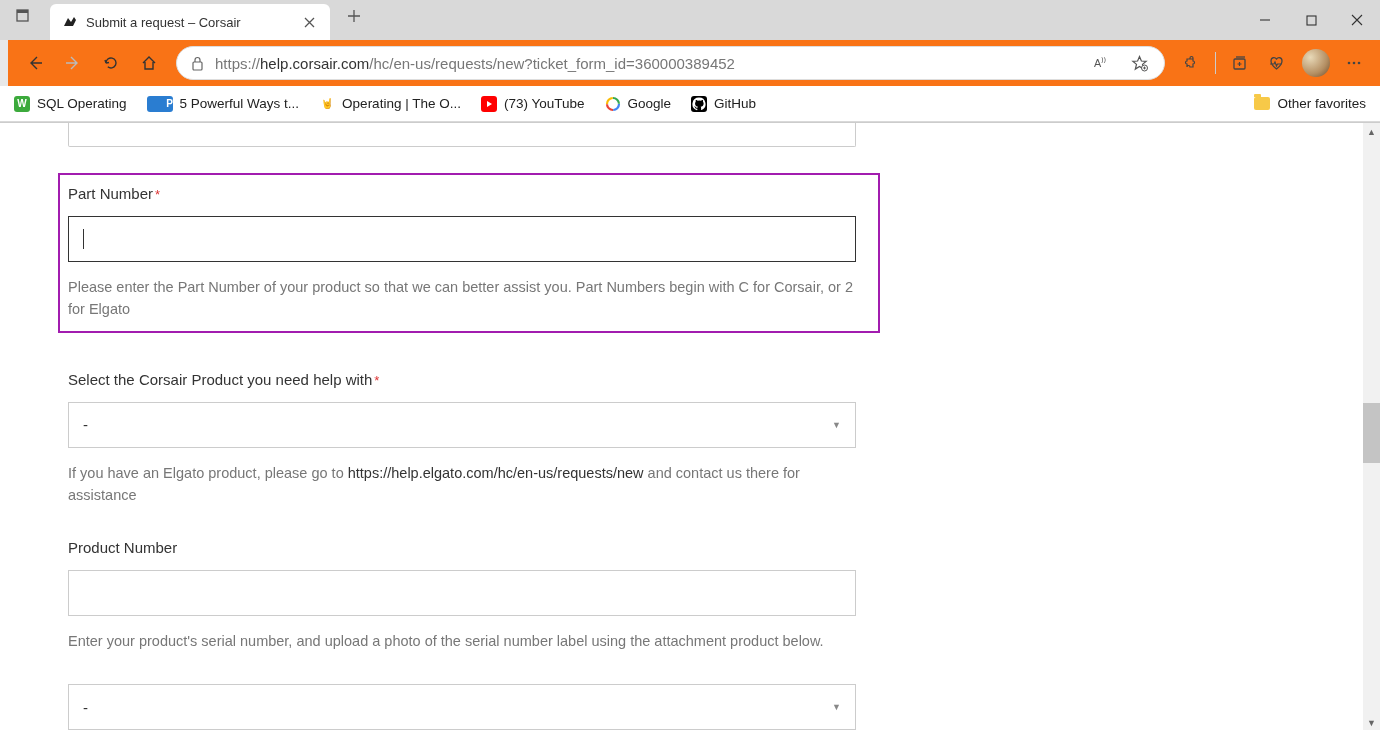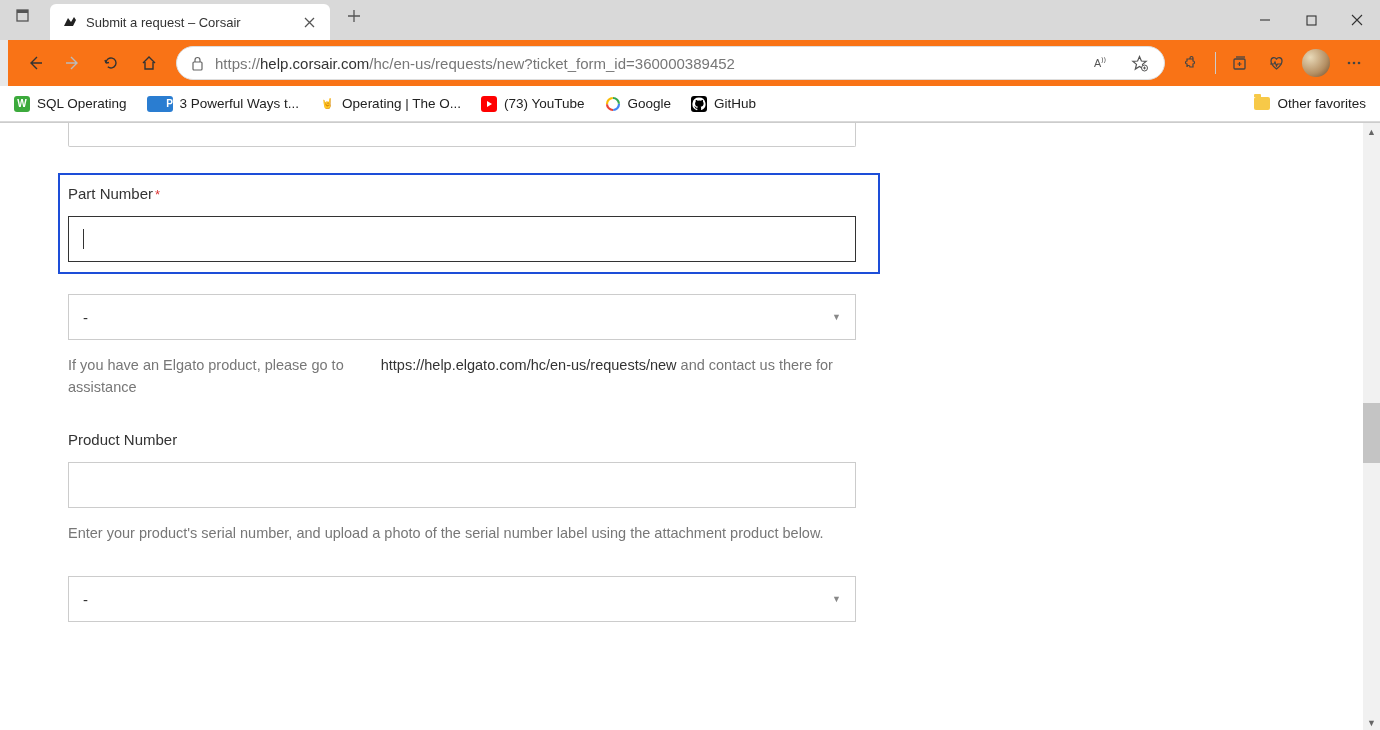--- a/index.html
+++ b/index.html
@@ -234,24 +234,24 @@
   .prev-input {
     width: 788px;
     height: 24px;
     border: 1px solid #ccc;
     border-top: none;
     border-radius: 0 0 2px 2px;
     margin-bottom: 26px;
   }
 
   .highlight-box {
-    border: 2px solid #1d4ed8;
+    border: 2px solid #a21caf;
     padding: 10px 8px 10px 8px;
     margin-left: -10px;
-    margin-bottom: 20px;
+    margin-bottom: 38px;
     width: 822px;
   }
 
   .form-label {
     font-size: 15px;
     color: #333;
     margin-bottom: 14px;
     display: block;
   }
   .req-star { color: #d33; margin-left: 2px; font-size: 13px; }
@@ -267,21 +267,21 @@
   }
   .text-input.light-border { border: 1px solid #ccc; }
 
   .help-text {
     font-size: 14.5px;
     color: #777;
     line-height: 1.55;
     margin-top: 14px;
     width: 790px;
   }
-  .help-text .link { color: #333; margin-left: 33px; }
+  .help-text .link { color: #333; }
 
   .form-group {
     margin-bottom: 32px;
   }
 
   .select-box {
     width: 788px;
     height: 46px;
     border: 1px solid #ccc;
     display: flex;
@@ -437,21 +437,21 @@
     </div>
   </div>
 
   <div class="bookmarks-bar">
     <div class="bookmark">
       <span class="bm-ico bm-w3">W</span>
       <span>SQL Operating</span>
     </div>
     <div class="bookmark">
       <span class="bm-ico bm-pt">PT</span>
-      <span>3 Powerful Ways t...</span>
+      <span>5 Powerful Ways t...</span>
     </div>
     <div class="bookmark">
       <span class="bm-ico bm-dash" style="background:none;">🤘</span>
       <span>Operating | The O...</span>
     </div>
     <div class="bookmark">
       <span class="bm-ico bm-yt">
         <svg width="10" height="10" viewBox="0 0 10 10">
             <path d="M3 2 L8 5 L3 8 Z" fill="#fff"></path>
           </svg>
@@ -491,23 +491,27 @@
 
     <div class="prev-input"></div>
 
     <div class="highlight-box">
       <label class="form-label">
         <span>Part Number</span><span class="req-star">*</span>
       </label>
       <div class="text-input" style="display:flex;align-items:center;">
         <span class="cursor-bar"></span>
       </div>
+      <div class="help-text">Please enter the Part Number of your product so that we can better assist you. Part Numbers begin with C for Corsair, or 2 for Elgato</div>
     </div>
 
     <div class="form-group">
+      <label class="form-label">
+        <span>Select the Corsair Product you need help with</span><span class="req-star">*</span>
+      </label>
       <div class="select-box">
         <span class="sel-val">-</span>
         <span class="caret">▼</span>
       </div>
       <div class="help-text">
         <span>If you have an Elgato product, please go to </span><span class="link">https://help.elgato.com/hc/en-us/requests/new</span><span> and contact us there for assistance</span>
       </div>
     </div>
 
     <div class="form-group">

